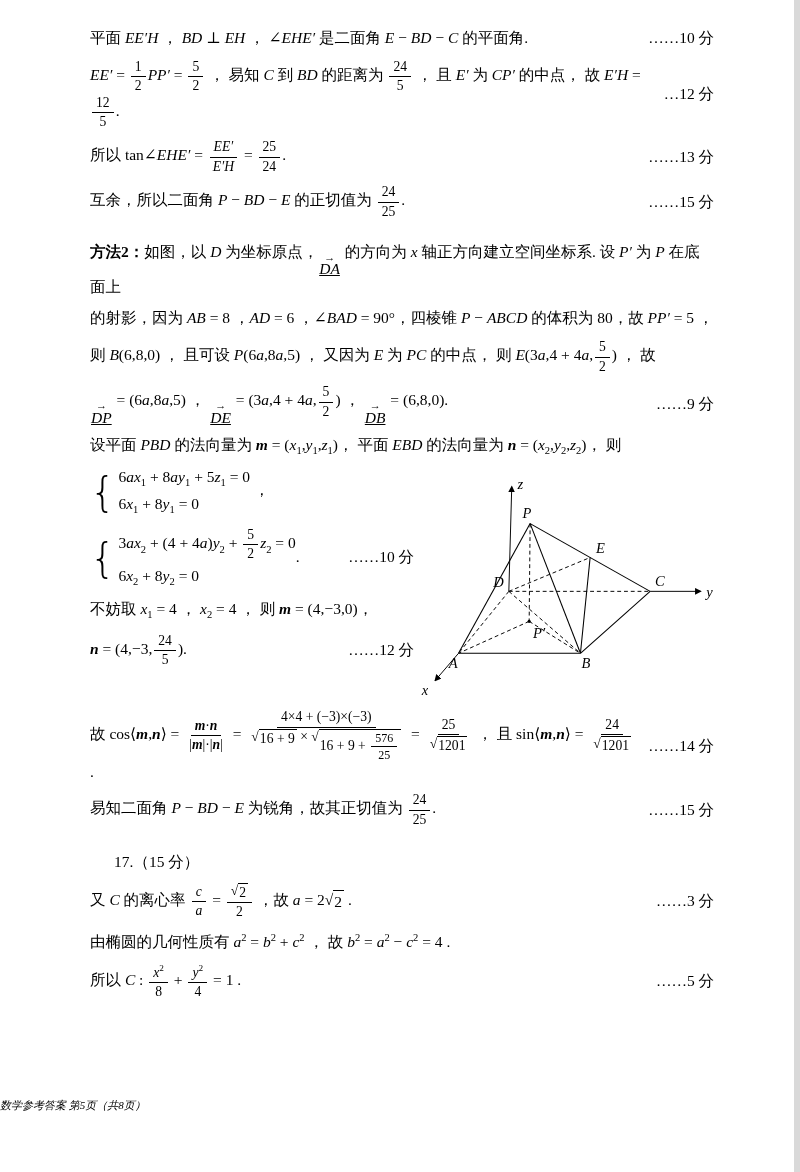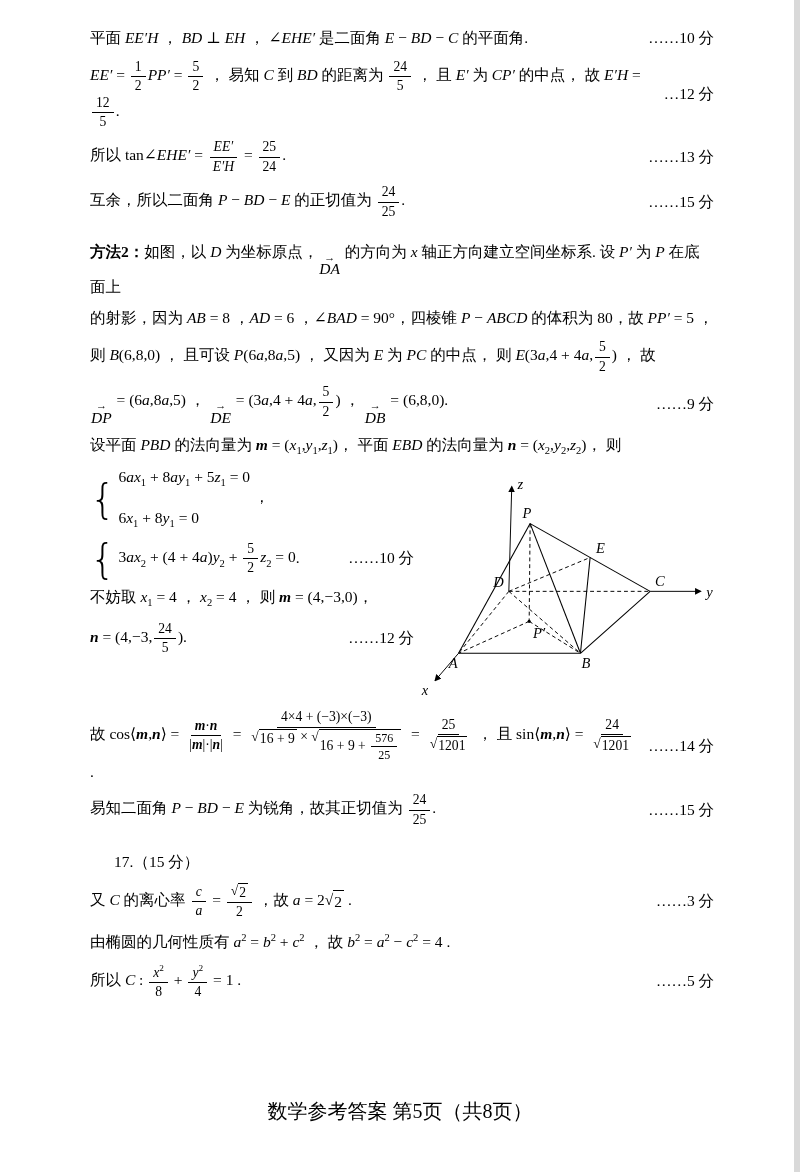--- a/index.html
+++ b/index.html
@@ -35,43 +35,43 @@
     display: inline-flex; flex-direction: column; align-items: center;
     vertical-align: middle; margin: 0 2px; font-size: 0.88em; line-height: 1.2;
   }
   .frac > .num { padding: 0 4px 1px 4px; border-bottom: 1px solid #000; }
   .frac > .den { padding: 1px 4px 0 4px; }
   .vec {
     display: inline-flex; flex-direction: column; align-items: center;
     vertical-align: -0.25em; line-height: 1; margin: 0 1px;
   }
   .vec .vec-arrow { font-size: 0.72em; height: 0.65em; line-height: 0.65; }
-  .vec .vec-body { font-style: italic; }
+  .vec .vec-body { font-style: italic; text-decoration: underline; }
   .sqrt { display: inline-flex; align-items: flex-start; white-space: nowrap; }
   .sqrt .sqrt-rad { border-top: 1px solid #000; padding: 1px 2px 0 1px; }
   .cases { display: inline-flex; align-items: center; vertical-align: middle; }
   .cases .cases-brace {
     font-size: 40px; font-weight: 300; line-height: 0.9; margin-right: 3px;
     font-family: "DejaVu Sans", sans-serif;
   }
-  .cases .cases-body { display: flex; flex-direction: column; gap: 17px; }
+  .cases .cases-body { display: flex; flex-direction: column; gap: 3px; }
   sub, sup { font-size: 0.68em; }
 
   .two-col { display: flex; margin-bottom: 6px; }
   .left-col { width: 340px; }
   .right-col { flex: 1; display: flex; justify-content: flex-end; align-items: flex-start; padding-top: 4px; }
   .left-col .line { margin-bottom: 10px; }
 
   svg text {
     font-family: "Liberation Serif", "DejaVu Serif", serif;
     font-size: 15px; font-style: italic;
   }
   .footer {
     position: absolute; top: 1098px; left: 0; right: 0;
-    text-align: center; font-size: 20px;
+    font-size: 11px; font-style: italic;
   }
 </style>
 </head>
 <body>
 
 <div class="page">
 
   <div class="line">
     <span class="line-content">平面 <i>EE′H</i> ，  <i>BD</i> ⊥ <i>EH</i> ， ∠<i>EHE′</i> 是二面角 <i>E</i> − <i>BD</i> − <i>C</i> 的平面角.</span>
     <span class="line-score">……10 分</span>
@@ -156,20 +156,21 @@
             </span> ，</span>
       </div>
       <div class="line">
         <span class="line-content"><span class="cases">
               <span class="cases-brace">{</span>
               <span class="cases-body">
                 <span>3<i>ax</i><sub>2</sub> + (4 + 4<i>a</i>)<i>y</i><sub>2</sub> + <span class="frac">
                     <span class="num">5</span>
                     <span class="den">2</span>
                   </span><i>z</i><sub>2</sub> = 0</span>
+                <span>6<i>x</i><sub>2</sub> + 8<i>y</i><sub>2</sub> = 0</span>
               </span>
             </span>.</span>
         <span class="line-score">……10 分</span>
       </div>
       <div class="line">
         <span class="line-content">不妨取 <i>x</i><sub>1</sub> = 4 ， <i>x</i><sub>2</sub> = 4 ， 则 <b><i>m</i></b> = (4,−3,0)，</span>
       </div>
       <div class="line">
         <span class="line-content"><b><i>n</i></b> = (4,−3,<span class="frac">
               <span class="num">24</span>

